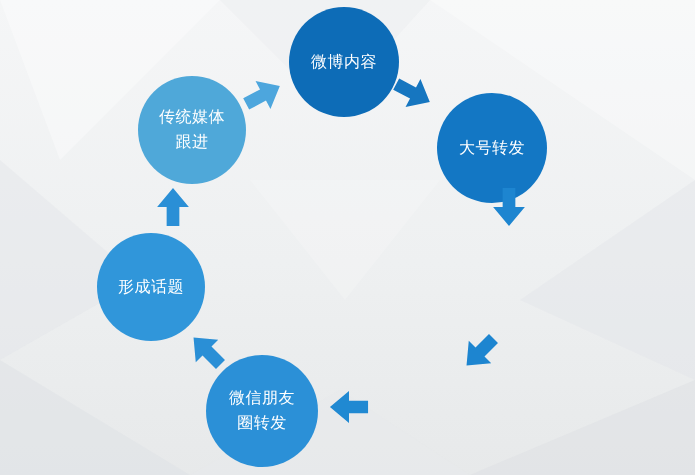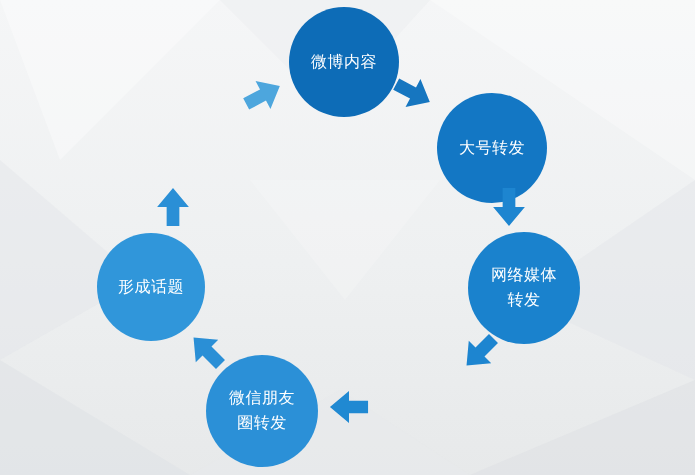--- a/index.html
+++ b/index.html
@@ -58,33 +58,33 @@
   </svg>
 
   <div class="node" style="left: 289px; top: 7px; width: 110px; height: 110px; background-color: rgb(13, 108, 183);">
     <span class="node-label">微博内容</span>
   </div>
 
   <div class="node" style="left: 437px; top: 93px; width: 110px; height: 110px; background-color: rgb(19, 119, 196);">
     <span class="node-label">大号转发</span>
   </div>
 
-  <div class="node" style="left: 468px; top: 232px; width: 112px; height: 112px; background-color: rgb(26, 130, 205);">
-    <span class="node-label">网络媒体转发</span>
-  </div>
 
 
   <div class="node" style="left: 97px; top: 233px; width: 108px; height: 108px; background-color: rgb(48, 150, 218);">
     <span class="node-label">形成话题</span>
   </div>
 
   <div class="node" style="left: 206px; top: 355px; width: 112px; height: 112px; background-color: rgb(43, 144, 215);">
     <span class="node-label">微信朋友圈转发</span>
   </div>
 
+  <div class="node" style="left: 138px; top: 76px; width: 108px; height: 108px; background-color: rgb(79, 168, 217);">
+    <span class="node-label">传统媒体跟进</span>
+  </div>
 
   <span class="arrow" style="left: 241px; top: 77px; transform: rotate(-28deg); color: rgb(77, 166, 221);">
     <svg viewBox="0 0 40 34">
         <polygon points="2,11 20,11 20,2 38,17 20,32 20,23 2,23" fill="currentColor"></polygon>
       </svg>
   </span>
 
   <span class="arrow" style="left: 391px; top: 75px; transform: rotate(28deg); color: rgb(22, 118, 192);">
     <svg viewBox="0 0 40 34">
         <polygon points="2,11 20,11 20,2 38,17 20,32 20,23 2,23" fill="currentColor"></polygon>

